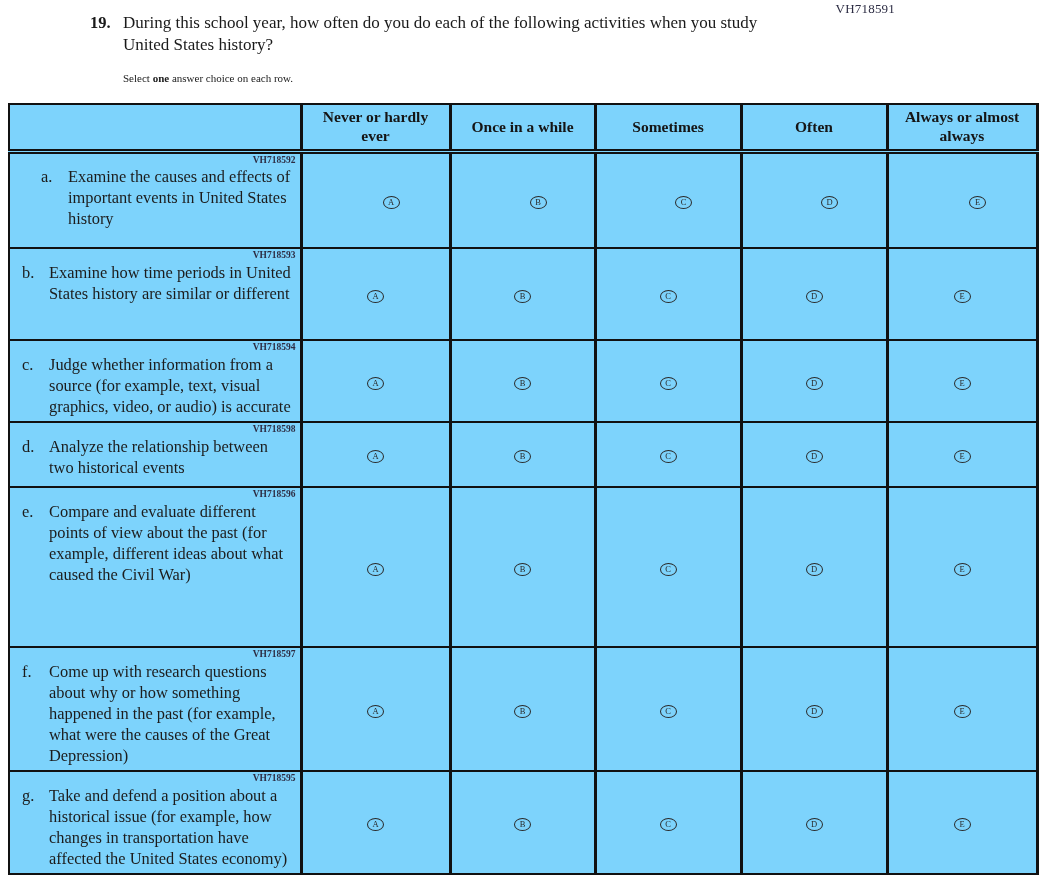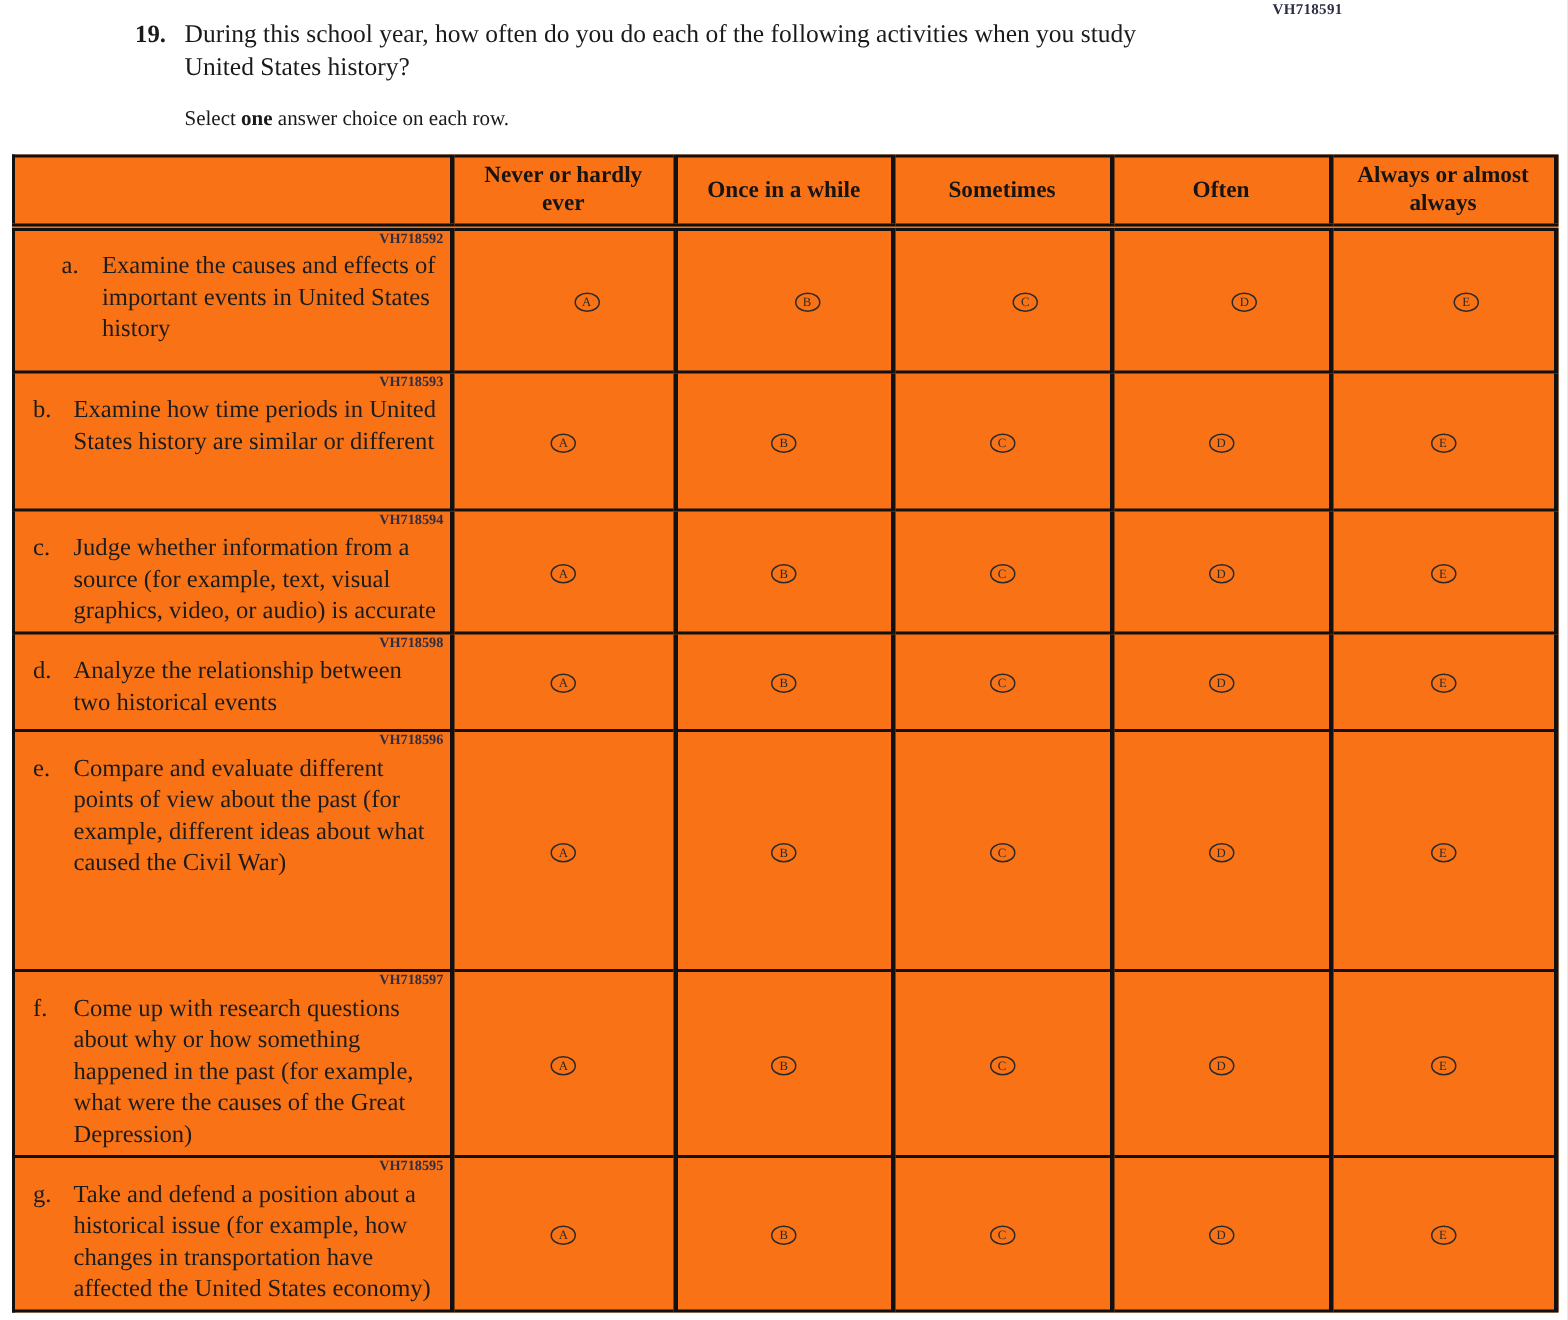--- a/index.html
+++ b/index.html
@@ -13,22 +13,22 @@
     position: relative;
     width: 1045px;
     height: 880px;
     background: #ffffff;
     overflow: hidden;
   }
   .page-code {
     position: absolute;
     top: 1px;
     right: 150px;
-    font-size: 10px;
-    font-weight: bold;
+    font-size: 13px;
+    font-weight: normal;
     color: #2d2d44;
     letter-spacing: 0.2px;
   }
   .question-block {
     position: absolute;
     top: 12px;
     left: 90px;
     width: 720px;
   }
   .q-row { display: flex; }
@@ -40,31 +40,31 @@
     line-height: 1.32;
   }
   .q-text {
     max-width: 676px;
     font-size: 17px;
     line-height: 1.32;
   }
   .instruction {
     margin-left: 33px;
     margin-top: 15px;
-    font-size: 14px;
+    font-size: 11px;
   }
   .instruction .bold { font-weight: bold; }
   table.survey {
     position: absolute;
     top: 103px;
     left: 8px;
     border-collapse: collapse;
     table-layout: fixed;
     width: 1028px;
-    background: #f97316;
+    background: #7dd3fc;
   }
   table.survey, table.survey th, table.survey td {
     border: 2px solid #111111;
   }
   table.survey th, table.survey td.opt {
     border-left-width: 3px;
     border-right-width: 3px;
   }
   table.survey th:first-child, table.survey td.label {
     border-left-width: 2px;

